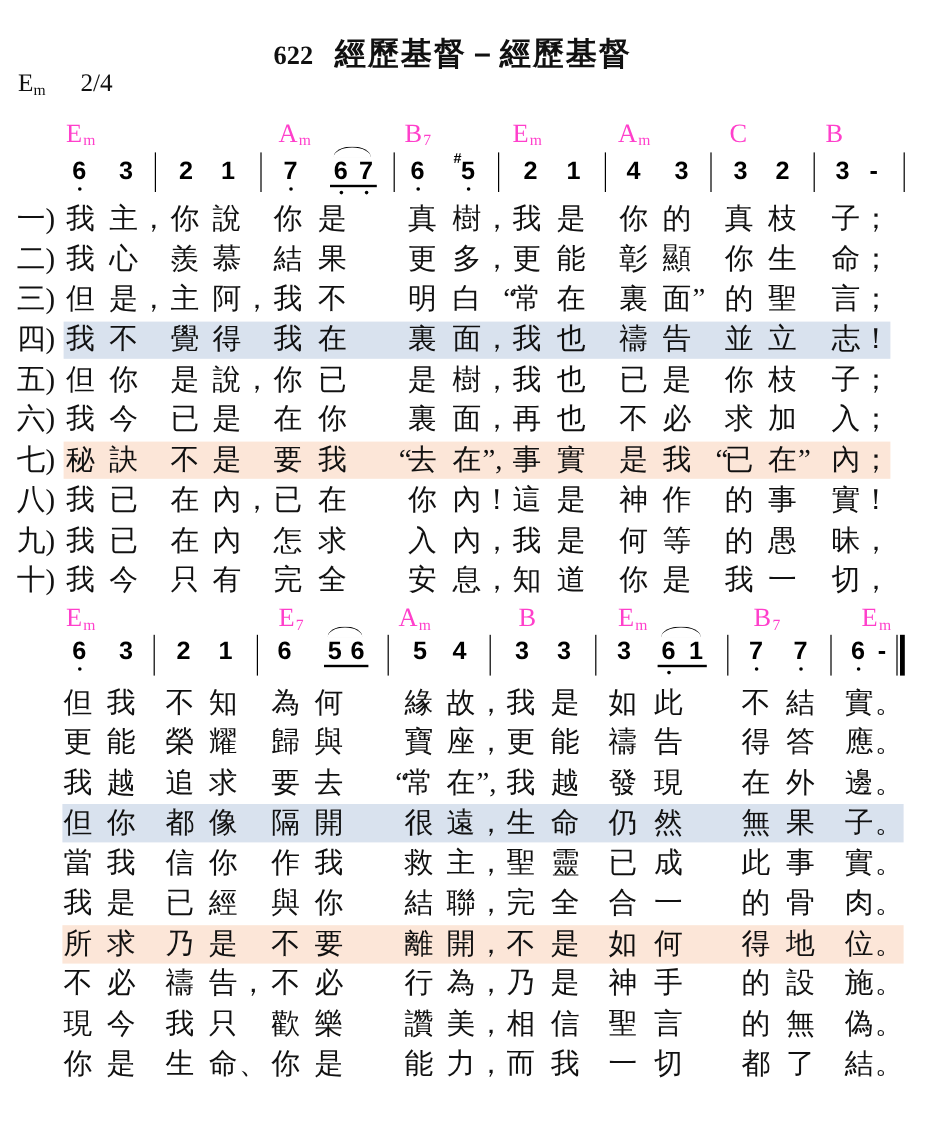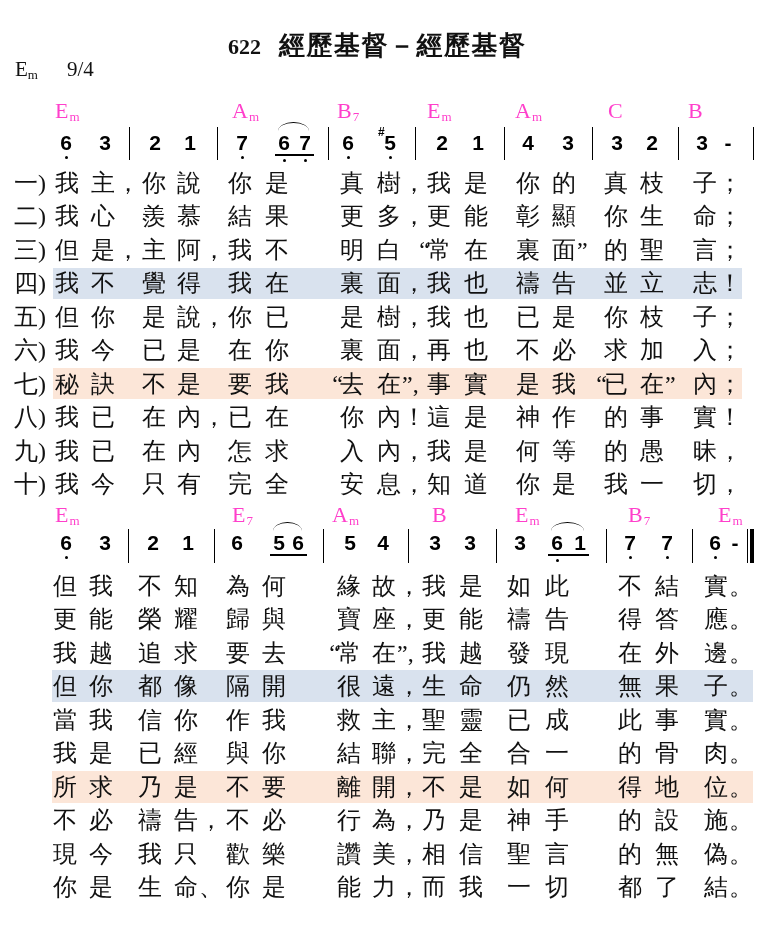--- a/index.html
+++ b/index.html
@@ -38,21 +38,21 @@
 </head>
 <body>
 
 <div id="sheet" style="--chord: #ff3fcb; color: rgb(17, 17, 17);">
   <div class="title">
     <span class="title-num">622</span>
     <span class="title-text">經歷基督－經歷基督</span>
   </div>
   <div class="key">
     <span class="key-root">E</span><span class="key-sub">m</span>
-    <span class="time-sig">9/4</span>
+    <span class="time-sig">2/4</span>
   </div>
   <div id="highlights">
       <div class="hl" style="left: 53px; top: 267.85px; width: 689px; height: 31px; background: rgb(217, 226, 238);"></div>
       <div class="hl" style="left: 52px; top: 670.35px; width: 701px; height: 32px; background: rgb(217, 226, 238);"></div>
       <div class="hl" style="left: 53px; top: 368.2px; width: 689px; height: 31px; background: rgb(252, 230, 216);"></div>
       <div class="hl" style="left: 52px; top: 770.7px; width: 701px; height: 32px; background: rgb(252, 230, 216);"></div>
     </div>
   <div id="systems">
       <div class="system">
         <div class="system">

